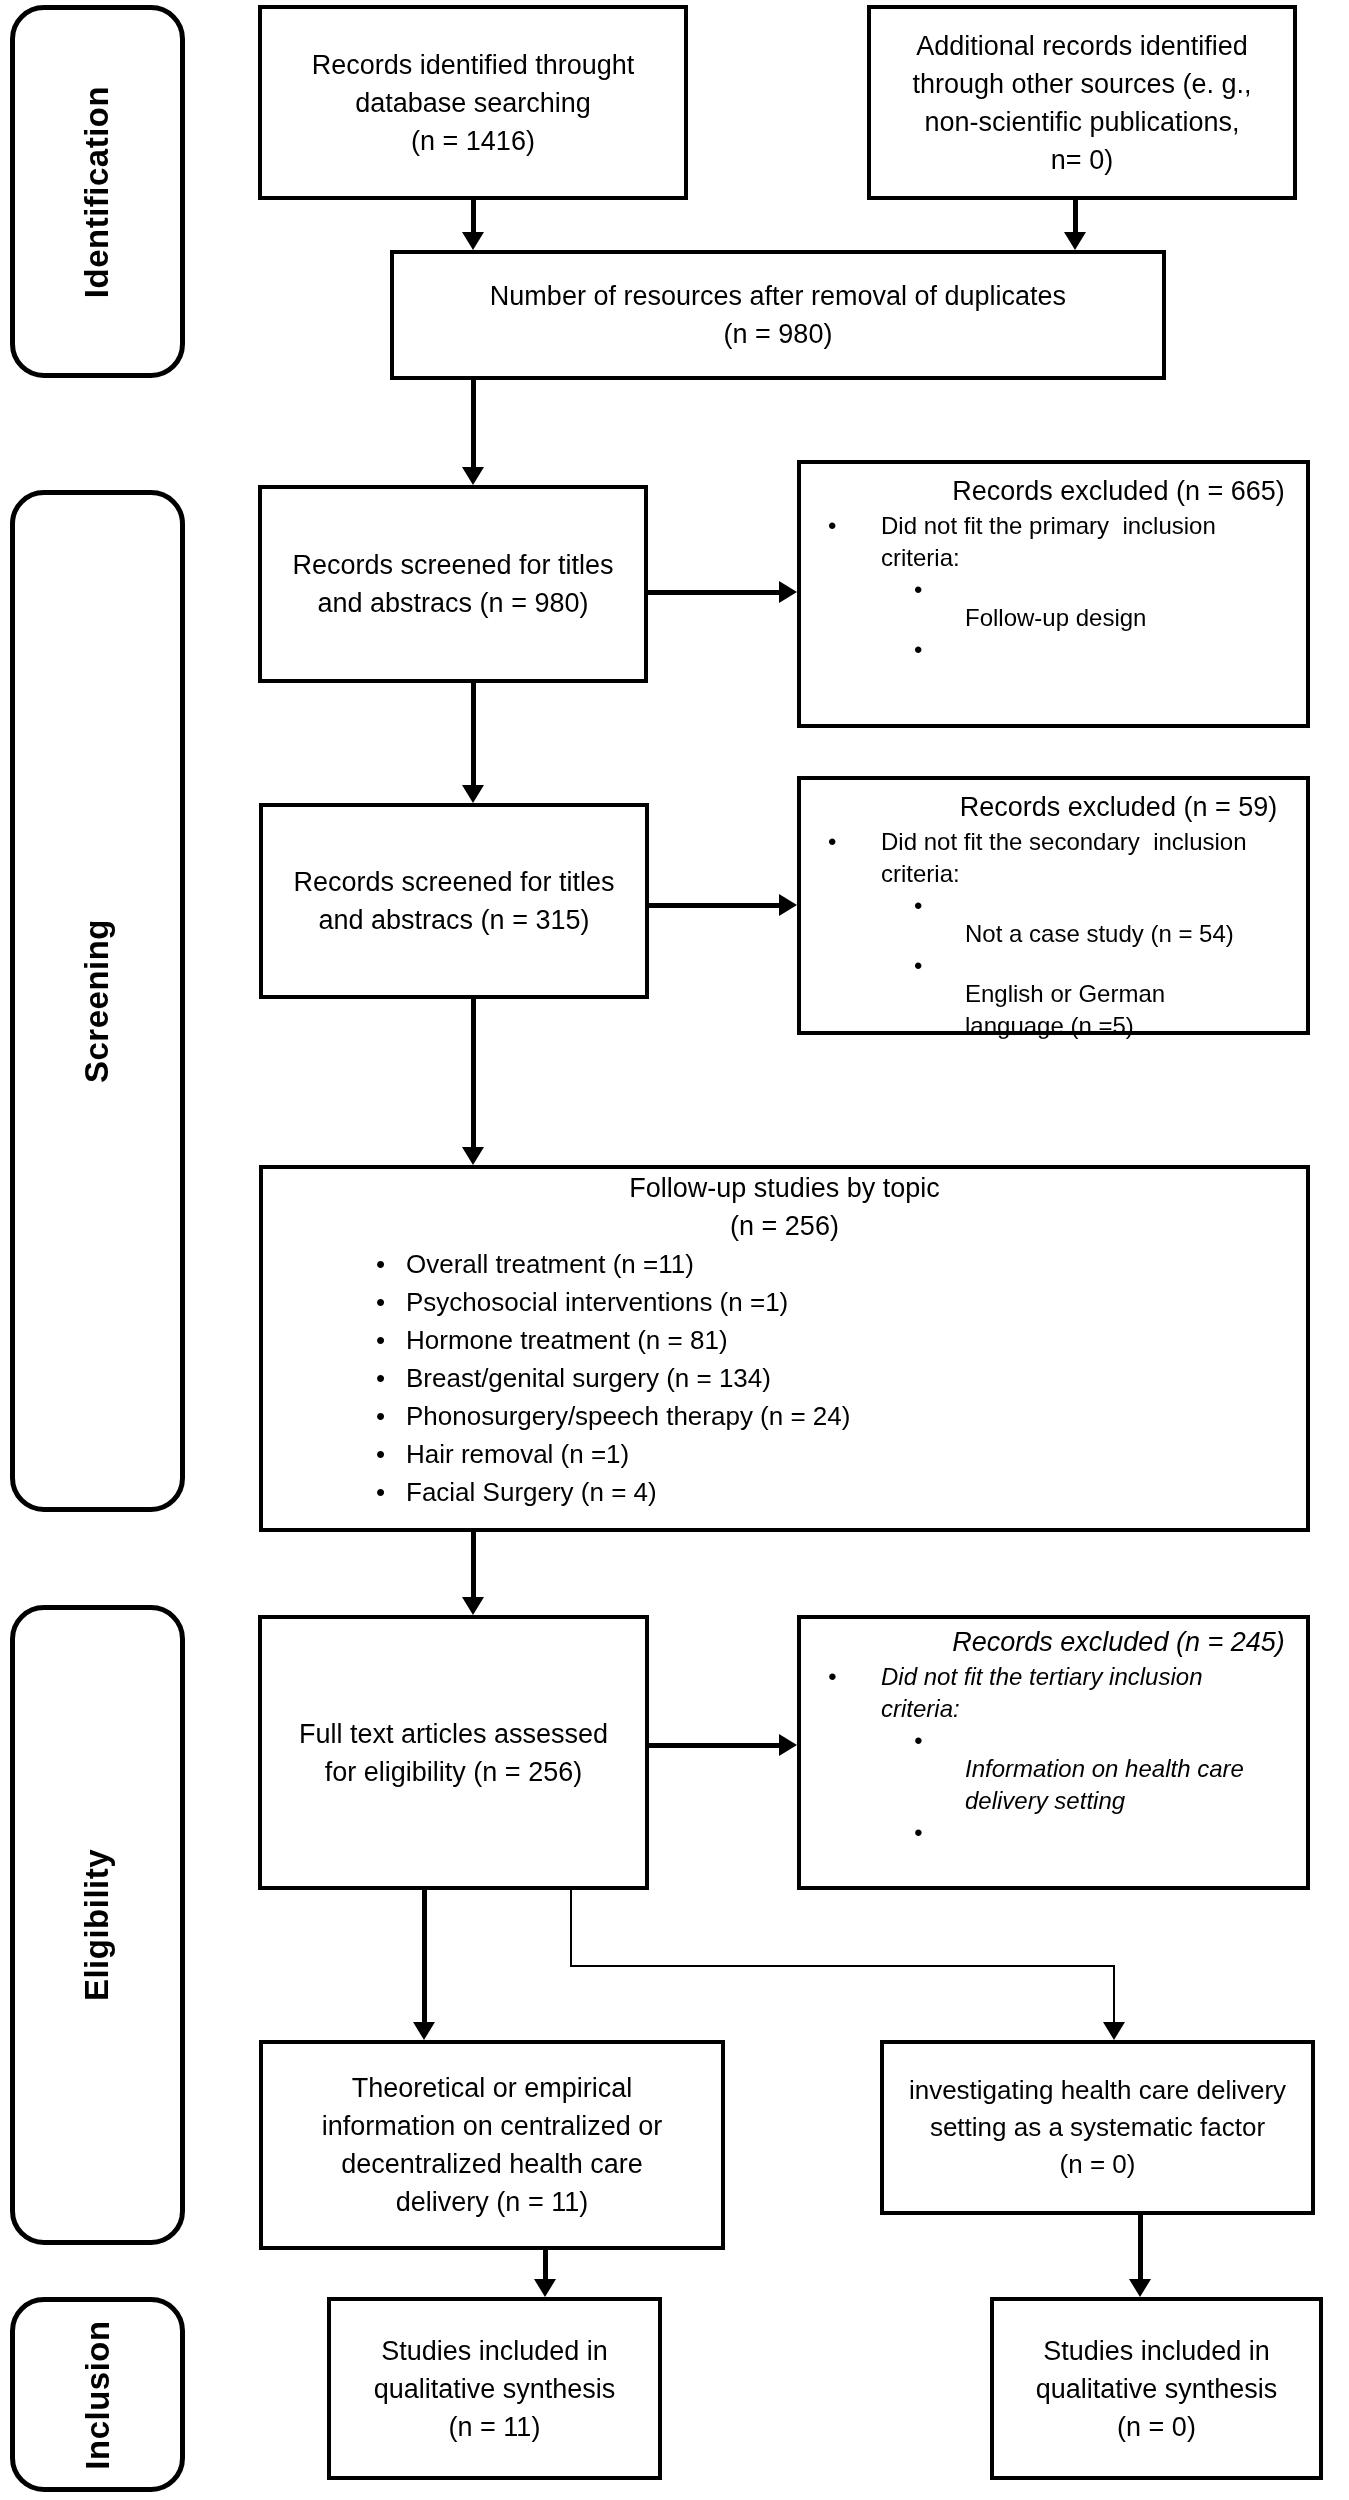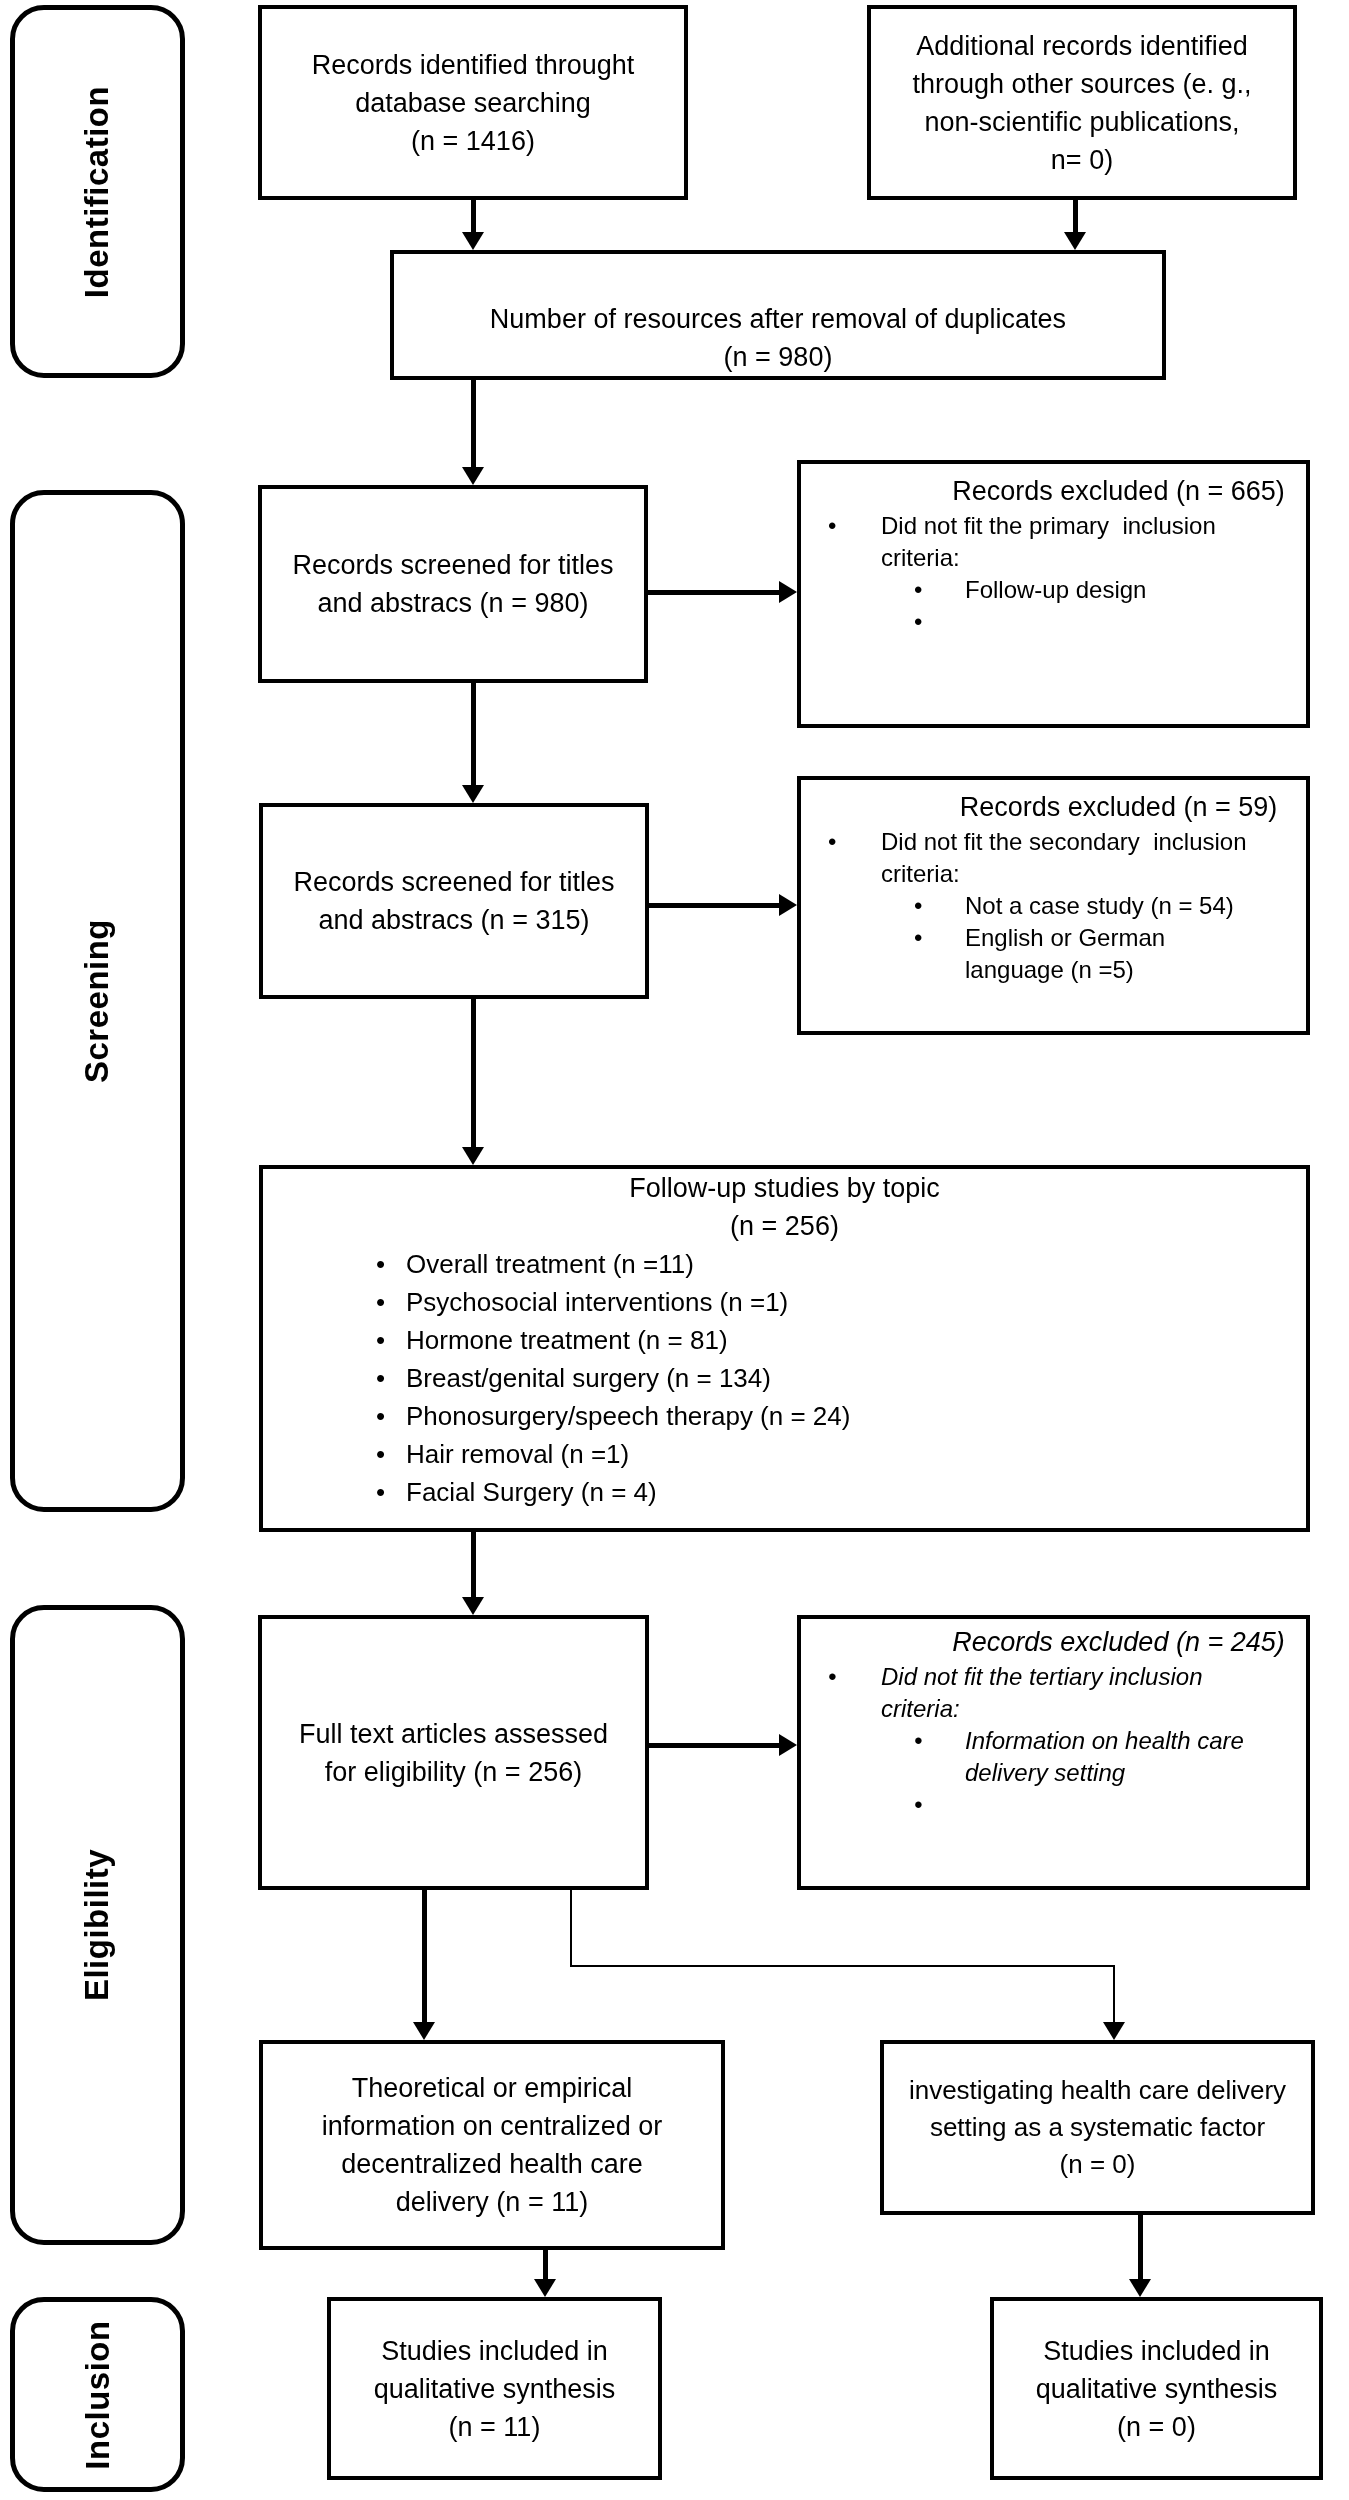--- a/index.html
+++ b/index.html
@@ -28,21 +28,21 @@
     font-weight:bold; font-size:33px; letter-spacing:0.5px;
   }
 
   
   .exc { padding-top:8px; font-size:24px; line-height:32px; }
   .exc .title { font-size:27px; line-height:38px; text-align:center; padding-left:130px; }
   .row { display:flex; }
   .m1 { flex:0 0 80px; box-sizing:border-box; padding-left:27px; }
   .t1 { flex:1; white-space:pre-wrap; padding-right:2px; }
   .m2 { flex:0 0 164px; box-sizing:border-box; padding-left:113px; }
-  .t2 { flex:1; white-space:pre-wrap; padding-right:12px; }
+  .t2 { flex:1; white-space:pre-wrap; padding-right:12px;margin-top:28px; }
 
   
   .fu { font-size:26px; line-height:38px; }
   .fu .title { font-size:27px; line-height:38px; text-align:center; white-space:pre-wrap; }
   .mf { flex:0 0 143px; box-sizing:border-box; padding-left:113px; }
   .tf { flex:1; white-space:pre-wrap; }
 
   
   .vstem { position:absolute; width:5px; background:#000; }
   .hstem { position:absolute; height:5px; background:#000; }
@@ -82,21 +82,21 @@
 database searching
 (n = 1416)</div>
   </div>
   <div class="box centerbox fs27" style="left:867px; top:5px; width:430px; height:195px;">
     <div class="pre">Additional records identified
 through other sources (e. g.,
 non-scientific publications,
 n= 0)</div>
   </div>
 
-  <div class="box centerbox fs27" style="left:390px; top:250px; width:776px; height:130px;align-items:flex-end;">
+  <div class="box centerbox fs27" style="left:390px; top:250px; width:776px; height:130px;">
     <div class="pre">Number of resources after removal of duplicates
 (n = 980)</div>
   </div>
 
   <div class="box centerbox fs27" style="left:258px; top:485px; width:390px; height:198px;">
     <div class="pre">Records screened for titles
 and abstracs (n = 980)</div>
   </div>
   <div class="box exc" style="left:797px; top:460px; width:513px; height:268px;">
     <div class="title">Records excluded (n = 665)</div>

